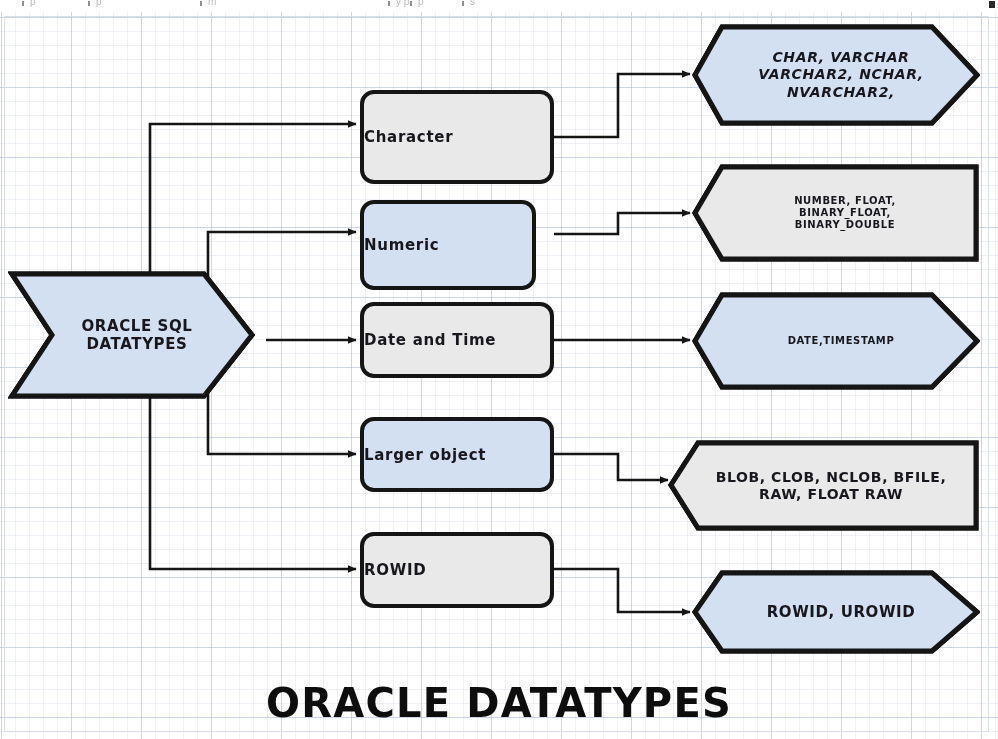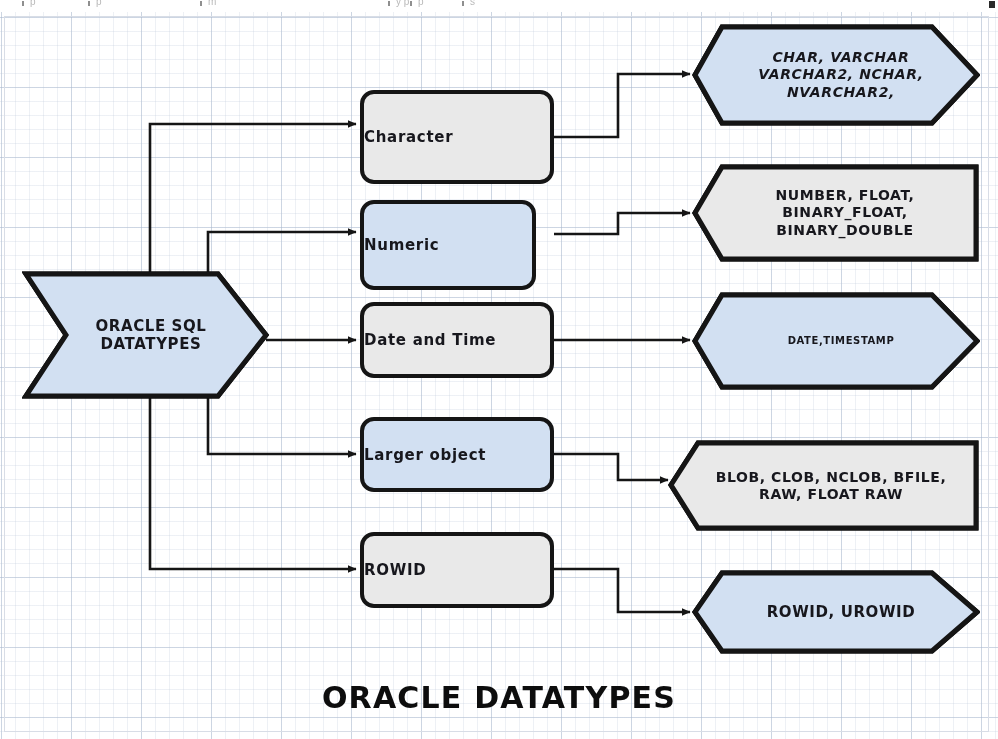--- a/index.html
+++ b/index.html
@@ -65,21 +65,21 @@
     border:4px solid #151515;border-radius:14px;
     display:flex;align-items:center;justify-content:flex-start;
     font-family:"DejaVu Sans", sans-serif;
     font-weight:700;color:#17171d;font-size:15px;letter-spacing:.7px;
   }
   .fill-blue{background:#d2e0f2;}
   .fill-gray{background:#e9e9e9;}
   #title{
     position:absolute;left:0;top:668px;width:998px;text-align:center;
     font-family:"DejaVu Sans", sans-serif;
-    font-weight:700;font-size:30px;letter-spacing:1.2px;color:#0d0d0d;
+    font-weight:700;font-size:40px;letter-spacing:1.2px;color:#0d0d0d;
   }
 </style>
 </head>
 <body>
 
 <div id="top-strip">
   <span class="tick" style="left:22px"></span>
   <span class="tick" style="left:88px"></span>
   <span class="tick" style="left:200px"></span>
   <span class="tick" style="left:388px"></span>
@@ -120,21 +120,21 @@
       <path d="M554,222 L618,222 L618,201 L690,201"></path>
 
       <path d="M554,328 L690,328"></path>
 
       <path d="M554,442 L618,442 L618,468 L668,468" data=""></path>
 
       <path d="M554,557 L618,557 L618,600 L690,600"></path>
     </g>
   </svg>
 
-  <div class="node chev" style="left:22px;top:258px;width:248px;height:130px;">
+  <div class="node chev" style="left:8px;top:258px;width:248px;height:130px;">
     <svg width="248" height="130" viewBox="0 0 248 130" xmlns="http://www.w3.org/2000/svg">
       <polygon points="4,4 196,4 244,65 196,126 4,126 44,65" fill="#d2e0f2" stroke="#151515" stroke-width="5" stroke-linejoin="miter"></polygon>
     </svg>
     <div class="inner" style="font-size:15px;">
       <span>
         <span>ORACLE SQL</span><br>
         <span>DATATYPES</span>
       </span>
     </div>
   </div>
@@ -169,21 +169,21 @@
         <span>VARCHAR2, NCHAR,</span><br>
         <span>NVARCHAR2,</span>
       </span>
     </div>
   </div>
 
   <div class="node chev" style="left:692px;top:152px;width:288px;height:98px;">
     <svg width="288" height="98" viewBox="0 0 288 98" xmlns="http://www.w3.org/2000/svg">
       <polygon points="30,3 284,3 284,95 30,95 3,49" fill="#e9e9e9" stroke="#151515" stroke-width="5" stroke-linejoin="miter"></polygon>
     </svg>
-    <div class="inner" style="font-size:14px;padding:0 20px 0 38px;text-align:center;">
+    <div class="inner" style="font-size:10px;padding:0 20px 0 38px;text-align:center;">
       <span>
         <span>NUMBER, FLOAT,</span><br>
         <span>BINARY_FLOAT,</span><br>
         <span>BINARY_DOUBLE</span>
       </span>
     </div>
   </div>
 
   <div class="node chev" style="left:692px;top:280px;width:288px;height:98px;">
     <svg width="288" height="98" viewBox="0 0 288 98" xmlns="http://www.w3.org/2000/svg">

